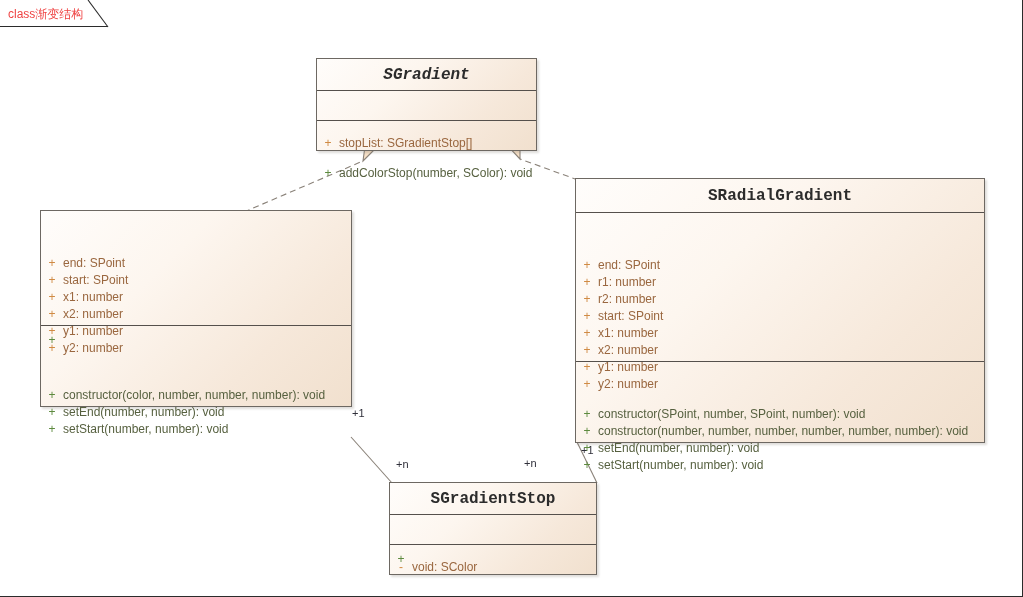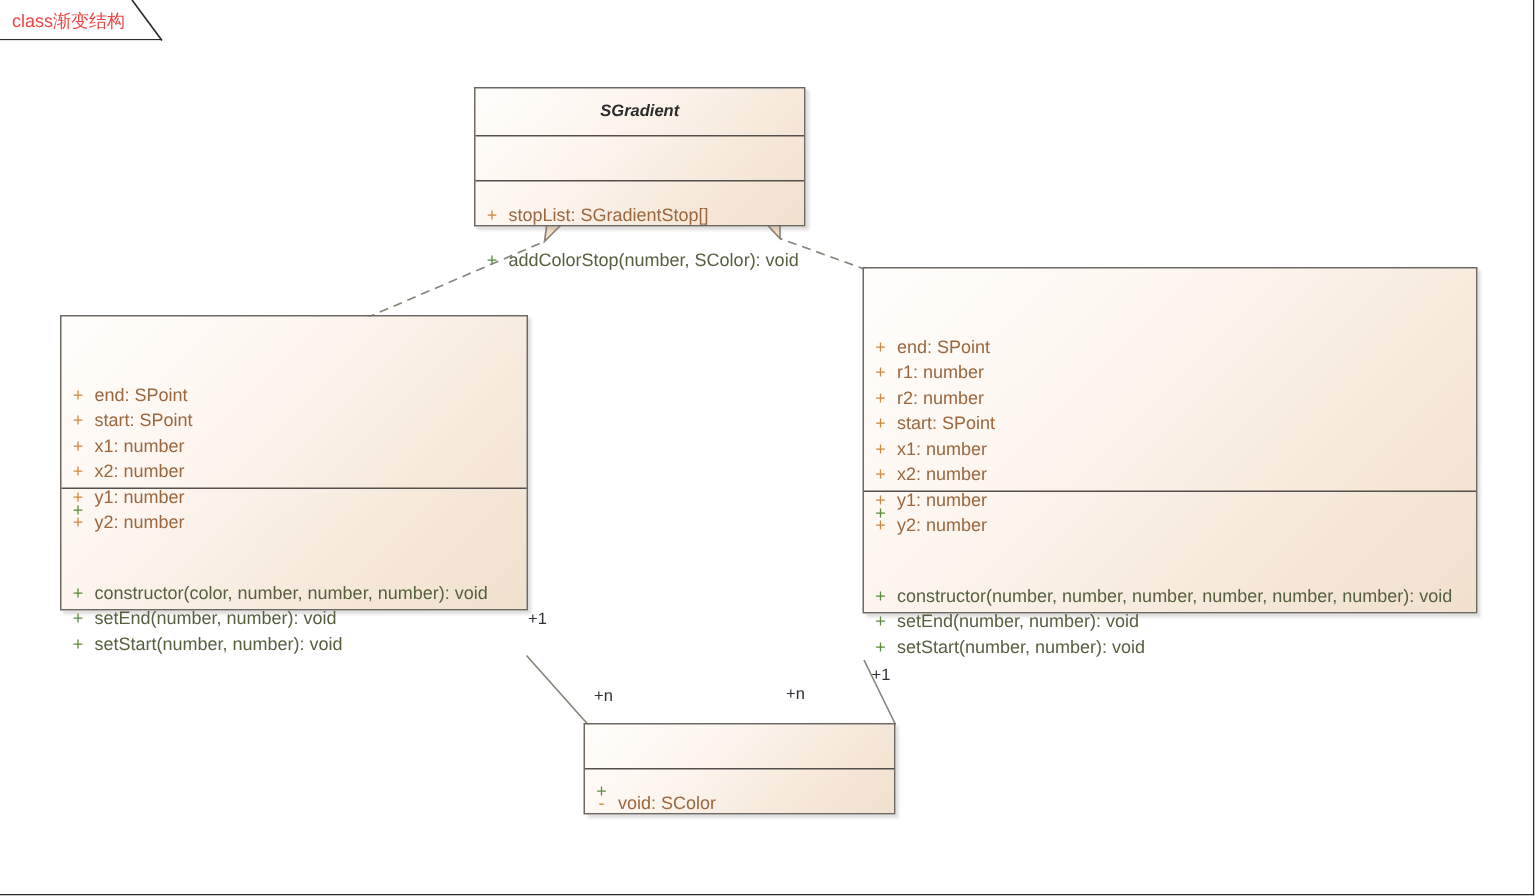--- a/index.html
+++ b/index.html
@@ -68,25 +68,26 @@
     background:
       linear-gradient(135deg, #fffdfb 0%, #fdf6ef 35%, #f6e8da 72%, #f1e0ce 100%);
     box-shadow: 2px 2px 2px rgba(110, 100, 92, 0.22);
   }
   .uml-header {
     box-sizing: border-box;
     border-bottom: 1px solid #55504c;
     text-align: right;
     color: #2c2c2c;
     font-weight: bold;
-    font-size: 11px;
+    font-size: 16px;
     line-height: 1;
     display: flex;
     align-items: center;
     justify-content: center;
+    font-family: Liberation Mono, monospace;
   }
   .uml-header.abstract {
     font-style: italic;
   }
   .uml-section {
     box-sizing: border-box;
     padding: 6px 0 6px 0;
   }
   .uml-section.attrs {
     border-bottom: 1px solid #55504c;
@@ -210,20 +211,21 @@
         <span class="member">setEnd(number, number): void</span>
       </div>
       <div class="uml-row">
         <span class="vis">+</span>
         <span class="member">setStart(number, number): void</span>
       </div>
     </div>
   </div>
 
   <div class="uml-class" id="class-sradialgradient" style="left:575px; top:178px; width:410px;">
+    <div class="uml-header" style="height:34px;">SRadialGradient</div>
     <div class="uml-section attrs">
       <div class="uml-row">
         <span class="vis">+</span>
         <span class="member">end: SPoint</span>
       </div>
       <div class="uml-row">
         <span class="vis">+</span>
         <span class="member">r1: number</span>
       </div>
       <div class="uml-row">
@@ -247,37 +249,39 @@
         <span class="member">y1: number</span>
       </div>
       <div class="uml-row">
         <span class="vis">+</span>
         <span class="member">y2: number</span>
       </div>
     </div>
     <div class="uml-section ops">
       <div class="uml-row">
         <span class="vis">+</span>
+        <span class="member">constructor(SPoint, number, SPoint, number): void</span>
       </div>
       <div class="uml-row">
         <span class="vis">+</span>
         <span class="member">constructor(number, number, number, number, number, number): void</span>
       </div>
       <div class="uml-row">
         <span class="vis">+</span>
         <span class="member">setEnd(number, number): void</span>
       </div>
       <div class="uml-row">
         <span class="vis">+</span>
         <span class="member">setStart(number, number): void</span>
       </div>
     </div>
   </div>
 
   <div class="uml-class" id="class-sgradientstop" style="left:389px; top:482px; width:208px;">
+    <div class="uml-header" style="height:32px;">SGradientStop</div>
     <div class="uml-section attrs">
       <div class="uml-row">
         <span class="vis">-</span>
         <span class="member">void: SColor</span>
       </div>
     </div>
     <div class="uml-section ops">
       <div class="uml-row">
         <span class="vis">+</span>
       </div>

